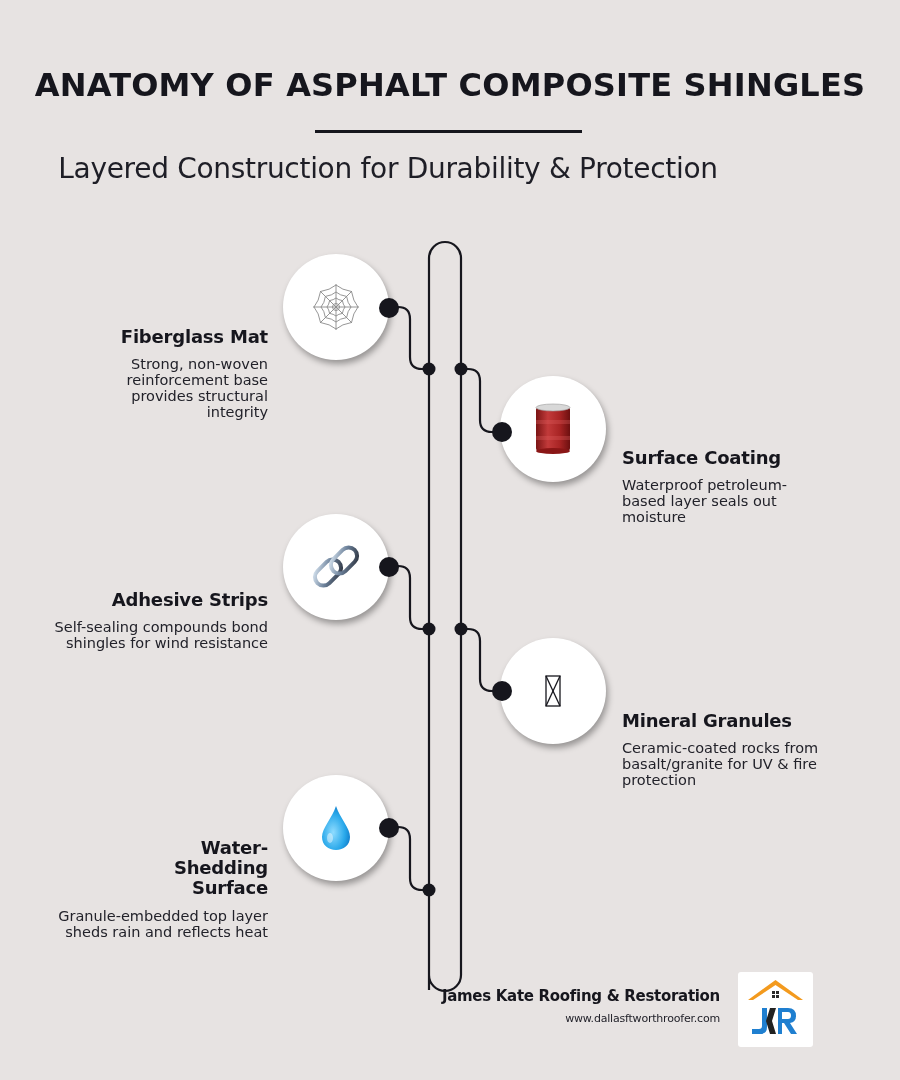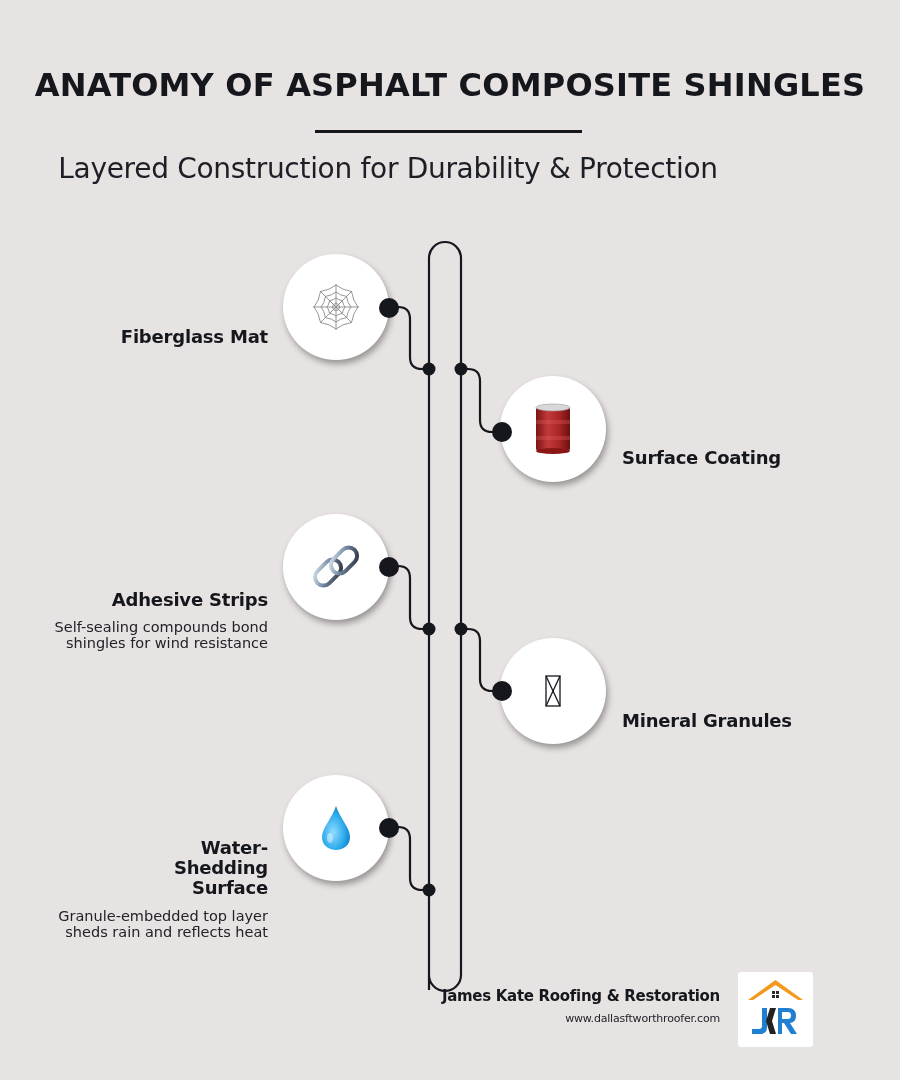--- a/index.html
+++ b/index.html
@@ -80,20 +80,21 @@
     <circle cx="429" cy="369" r="6.5"></circle>
     <circle cx="461" cy="369" r="6.5"></circle>
     <circle cx="429" cy="629" r="6.5"></circle>
     <circle cx="461" cy="629" r="6.5"></circle>
     <circle cx="429" cy="890" r="6.5"></circle>
   </g>
 </svg>
 
 <div class="text-block left" style="left:48px; top:280px;">
   <h3>Fiberglass Mat</h3>
+  <p style="padding-left:60px;">Strong, non-woven reinforcement base provides structural integrity</p>
 </div>
 <div class="circle" style="left:283px; top:254px;">
   <svg width="50" height="50" viewBox="-25 -25 50 50" fill="none" stroke="#8a8a8a" stroke-width="0.9">
     <g>
       <line x1="0" y1="-23" x2="0" y2="23"></line>
       <line x1="-23" y1="0" x2="23" y2="0"></line>
       <line x1="-16" y1="-16" x2="16" y2="16"></line>
       <line x1="-16" y1="16" x2="16" y2="-16"></line>
       <path d="M0 -22 Q-6 -17 -15.5 -15.5 Q-17 -6 -22 0 Q-17 6 -15.5 15.5 Q-6 17 0 22 Q6 17 15.5 15.5 Q17 6 22 0 Q17 -6 15.5 -15.5 Q6 -17 0 -22 Z"></path>
       <path d="M0 -15 Q-4 -11.5 -10.6 -10.6 Q-11.5 -4 -15 0 Q-11.5 4 -10.6 10.6 Q-4 11.5 0 15 Q4 11.5 10.6 10.6 Q11.5 4 15 0 Q11.5 -4 10.6 -10.6 Q4 -11.5 0 -15 Z"></path>
@@ -125,20 +126,21 @@
       <line x1="3" y1="35" x2="37" y2="35"></line>
       <line x1="3" y1="37" x2="37" y2="37"></line>
     </g>
   </svg>
 </div>
 <svg style="position:absolute;left:491px;top:421px;" width="22" height="22">
     <circle cx="11" cy="11" r="10" fill="#16161d"></circle>
   </svg>
 <div class="text-block right" style="left:622px; top:401px; width:240px;">
   <h3>Surface Coating</h3>
+  <p style="padding-right:50px;">Waterproof petroleum-based layer seals out moisture</p>
 </div>
 
 <div class="text-block left" style="left:48px; top:543px;">
   <h3>Adhesive Strips</h3>
   <p>Self-sealing compounds bond shingles for wind resistance</p>
 </div>
 <div class="circle" style="left:283px; top:514px;">
   <svg width="54" height="54" viewBox="0 0 54 54">
     <defs>
       <linearGradient id="chainG" x1="0" x2="1" y1="0" y2="1">
@@ -162,20 +164,21 @@
     <rect x="1" y="1" width="14" height="30"></rect>
     <line x1="1" y1="1" x2="15" y2="31"></line>
     <line x1="15" y1="1" x2="1" y2="31"></line>
   </svg>
 </div>
 <svg style="position:absolute;left:491px;top:680px;" width="22" height="22">
     <circle cx="11" cy="11" r="10" fill="#16161d"></circle>
   </svg>
 <div class="text-block right" style="left:622px; top:664px; width:240px;">
   <h3>Mineral Granules</h3>
+  <p>Ceramic-coated rocks from basalt/granite for UV &amp; fire protection</p>
 </div>
 
 <div class="text-block left" style="left:48px; top:790px;">
   <h3 style="padding-left:60px; line-height:20px;">Water-Shedding Surface</h3>
   <p>Granule-embedded top layer sheds rain and reflects heat</p>
 </div>
 <div class="circle" style="left:283px; top:775px;">
   <svg width="34" height="48" viewBox="0 0 34 48">
     <defs>
       <radialGradient id="dropG" cx="0.4" cy="0.6" r="0.7">

